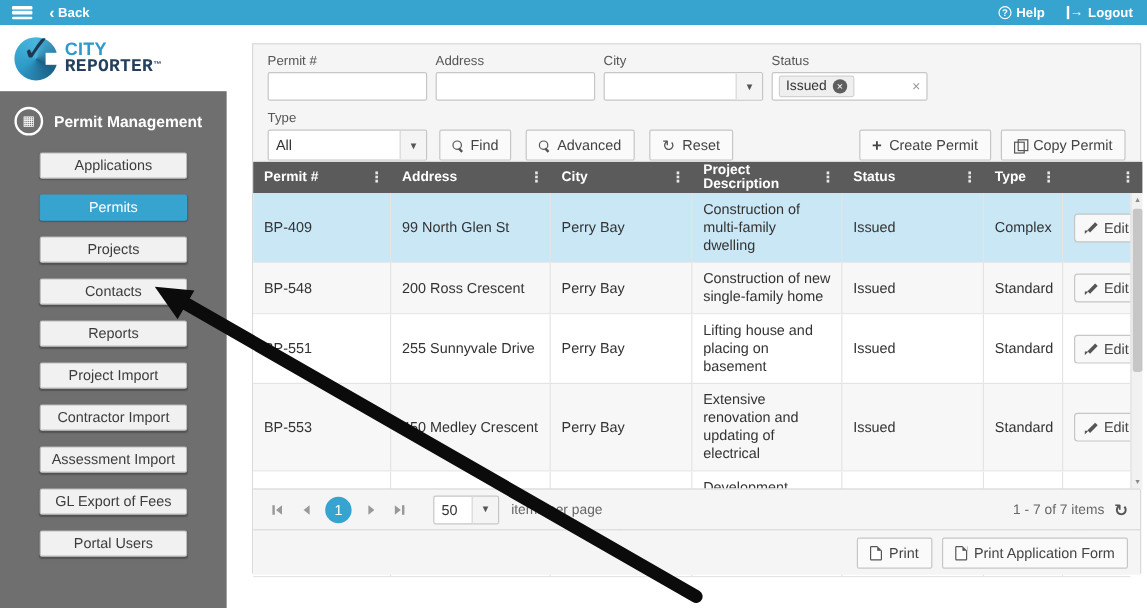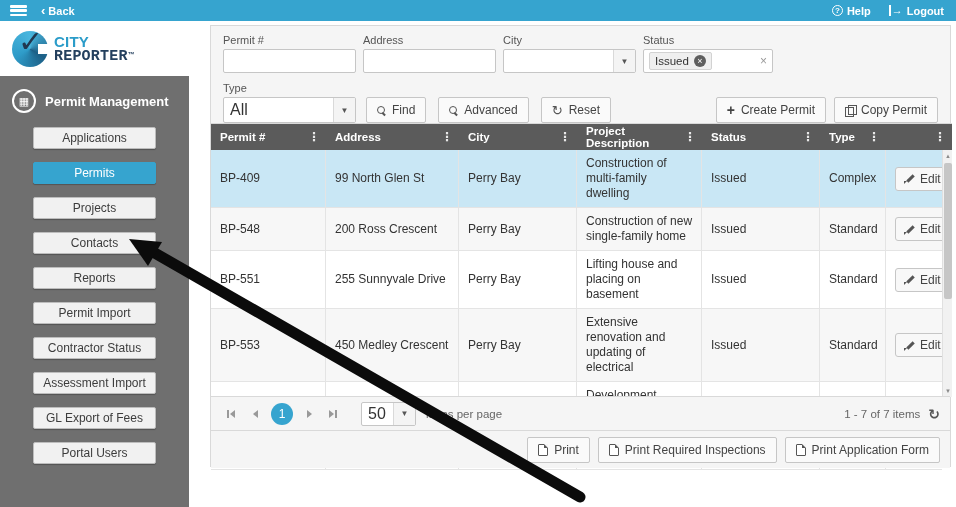--- a/index.html
+++ b/index.html
@@ -39,30 +39,30 @@
   .side-head{display:flex;align-items:center;gap:9px;padding:13px 0 14px 12px;color:#fff;font-size:13px;font-weight:bold;}
   .building-icon{width:24px;height:24px;border:2px solid #fff;border-radius:50%;display:flex;align-items:center;justify-content:center;
     font-size:11px;color:#fff;line-height:1;flex:0 0 auto;}
   .side-btn{display:block;width:123px;height:22px;margin:0 auto 13px auto;background:#F1F1F1;border:1px solid #BDBDBD;
     border-radius:2px;font-size:12px;color:#3C3C3C;text-align:center;line-height:20px;cursor:pointer;
     box-shadow:0 1px 1px rgba(0,0,0,.25);overflow:hidden;white-space:nowrap;}
   .side-btn.active{background:var(--accent);border-color:var(--accent);color:#fff;}
 
   
   .main{position:absolute;left:189px;top:21px;width:767px;height:486px;background:#fff;}
-  .panel{position:absolute;left:21px;top:4px;width:741px;height:442px;background:var(--panel_bg);border:1px solid var(--border);}
+  .panel{position:absolute;left:21px;top:15px;width:741px;height:442px;background:var(--panel_bg);border:1px solid var(--border);}
 
   
   .filters{position:absolute;left:0;top:0;width:100%;height:97px;padding:8px 12px 0 12px;}
   .frow{display:flex;gap:7px;}
   .fgroup{display:flex;flex-direction:column;}
   .flabel{font-size:11px;color:#555;margin-bottom:3px;}
   .tinput{width:133px;height:24px;border:1px solid #C6C6C6;border-radius:2px;background:#fff;font-size:12px;padding:0 6px;color:#333;}
   .combo{width:133px;height:24px;border:1px solid #C6C6C6;border-radius:2px;background:#fff;display:flex;align-items:center;overflow:hidden;}
-  .combo .cval{flex:1;font-size:16px;color:#333;padding-left:6px;}
+  .combo .cval{flex:1;font-size:12px;color:#333;padding-left:6px;}
   .combo .arrow-seg{width:22px;height:100%;border-left:1px solid #D9D9D9;background:#F4F4F4;display:flex;align-items:center;justify-content:center;
     font-size:8px;color:#555;cursor:pointer;}
   .multisel{width:130px;height:24px;border:1px solid #C6C6C6;border-radius:2px;background:#fff;display:flex;align-items:center;padding:0 5px;gap:4px;}
   .chip{display:flex;align-items:center;gap:5px;background:#EFEFEF;border:1px solid #D2D2D2;border-radius:2px;height:18px;padding:0 5px;font-size:11.5px;color:#333;}
   .chip-x{width:12px;height:12px;border-radius:50%;background:#5E5E5E;color:#fff;font-size:9px;line-height:12px;text-align:center;cursor:pointer;}
   .clear-x{margin-left:auto;color:#9a9a9a;font-size:12px;cursor:pointer;}
   .frow2{margin-top:9px;display:flex;align-items:flex-end;}
   .btn{display:inline-flex;align-items:center;gap:6px;height:26px;padding:0 10px;background:#FAFAFA;border:1px solid #C6C6C6;
     border-radius:2px;font-size:12px;color:#444;cursor:pointer;white-space:nowrap;}
   .search-icon{position:relative;width:9px;height:9px;flex:0 0 auto;}
@@ -162,22 +162,22 @@
     <div class="side-head">
       <span class="building-icon">▦</span>
       <span>Permit Management</span>
     </div>
     <div id="side-items">
         <button class="side-btn">Applications</button>
         <button class="side-btn active">Permits</button>
         <button class="side-btn">Projects</button>
         <button class="side-btn">Contacts</button>
         <button class="side-btn">Reports</button>
-        <button class="side-btn">Permit Import</button>
-        <button class="side-btn">Contractor Status</button>
+        <button class="side-btn">Project Import</button>
+        <button class="side-btn">Contractor Import</button>
         <button class="side-btn">Assessment Import</button>
         <button class="side-btn">GL Export of Fees</button>
         <button class="side-btn">Portal Users</button>
       </div>
   </div>
 
   <div class="main">
     <div class="panel">
 
       <div class="filters">
@@ -376,24 +376,20 @@
         </div>
       </div>
 
       <div class="footer">
         <button class="btn">
           <span class="doc-icon"></span>
           <span>Print</span>
         </button>
         <button class="btn">
           <span class="doc-icon"></span>
-          <span>Print Required Inspections</span>
-        </button>
-        <button class="btn">
-          <span class="doc-icon"></span>
           <span>Print Application Form</span>
         </button>
       </div>
 
     </div>
   </div>
 
   <svg class="arrow-overlay" viewBox="0 0 956 507">
     <line x1="580" y1="497" x2="153" y2="252" stroke="#0B0B0B" stroke-width="11" stroke-linecap="round"></line>
     <polygon points="129,239 162,242 148,266" fill="#0B0B0B"></polygon>

